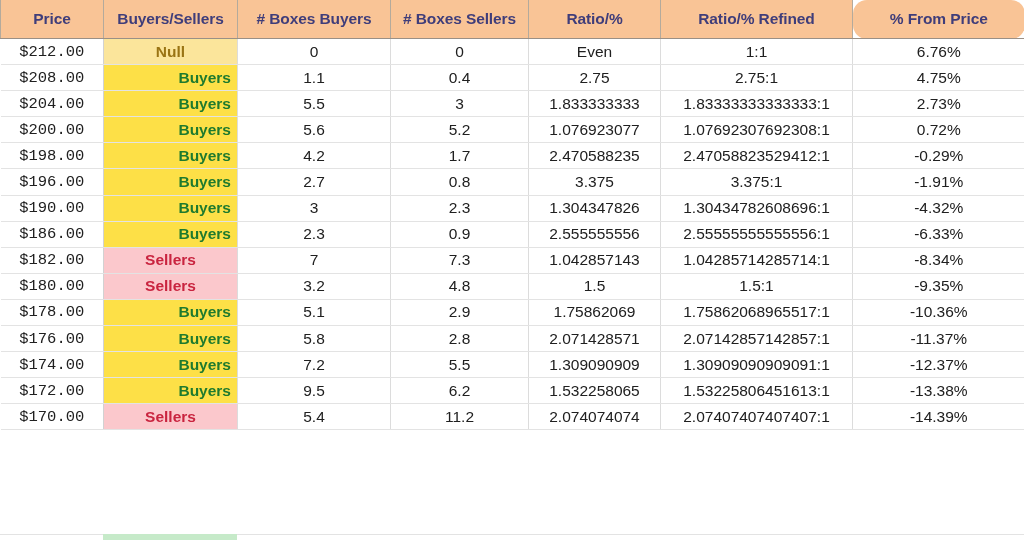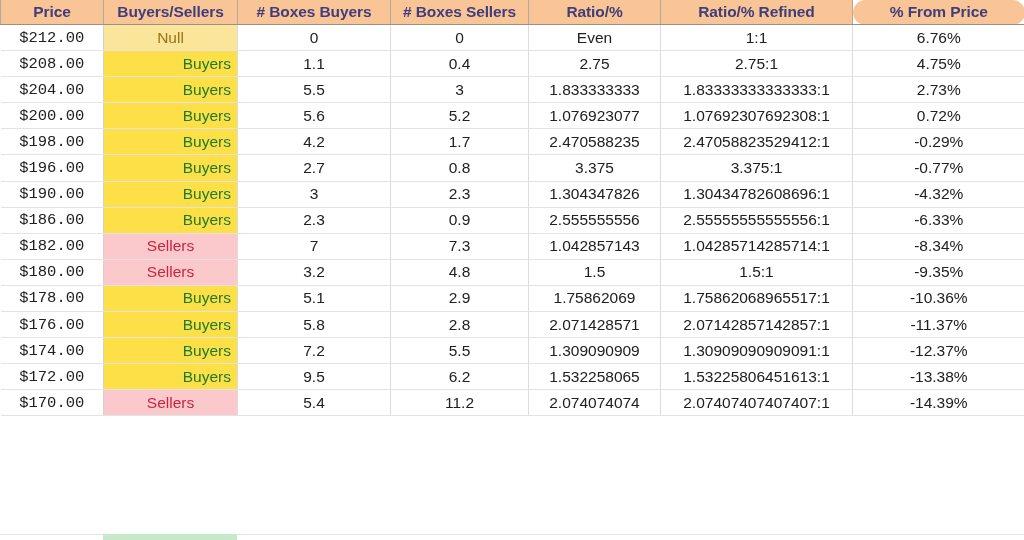--- a/index.html
+++ b/index.html
@@ -29,21 +29,21 @@
   col.c-ratio    { width: 132px; }
   col.c-refined  { width: 192px; }
   col.c-pct      { width: 172px; }
 
   thead th {
     background: #F9C496;
     color: #3F3D7A;
     font-weight: bold;
     font-size: 15.5px;
     text-align: center;
-    height: 24px;
+    height: 38px;
     padding: 0;
     border-right: 1px solid #b4aa9c;
     border-bottom: 1px solid #9a9086;
     white-space: nowrap;
     letter-spacing: -0.1px;
   }
   thead th:last-child { border-right: none; border-radius: 14px; }
   thead th.first { border-left: 1px solid #b4aa9c; }
 
   tbody td {
@@ -57,21 +57,21 @@
     white-space: nowrap;
     overflow: hidden;
   }
   tbody td:last-child { border-right: none; }
 
   tbody td.cell-price {
     border-right: 1px solid #d2d2d2;
     font-family: Liberation Mono, monospace;
   }
   tbody td.cell-bs {
-    font-weight: normal;
+    font-weight: bold;
     border-right: 1px solid #dcdcdc;
   }
 
   
   td.state-buyers  { background: #fde047; color: #1E7A2E; text-align: right; }
   td.state-sellers { background: #FBC8CC; color: #C9243F; }
   td.state-null    { background: #FBE59B; color: #9A7414; }
 
   
   tr.row-big td { font-size: 17px; }
@@ -163,21 +163,21 @@
         <td>2.47058823529412:1</td>
         <td>-0.29%</td>
       </tr>
       <tr>
         <td class="cell-price">$196.00</td>
         <td class="cell-bs state-buyers">Buyers</td>
         <td>2.7</td>
         <td>0.8</td>
         <td>3.375</td>
         <td>3.375:1</td>
-        <td>-0.77%</td>
+        <td>-1.91%</td>
       </tr>
       <tr>
         <td class="cell-price">$190.00</td>
         <td class="cell-bs state-buyers">Buyers</td>
         <td>3</td>
         <td>2.3</td>
         <td>1.304347826</td>
         <td>1.30434782608696:1</td>
         <td>-4.32%</td>
       </tr>

